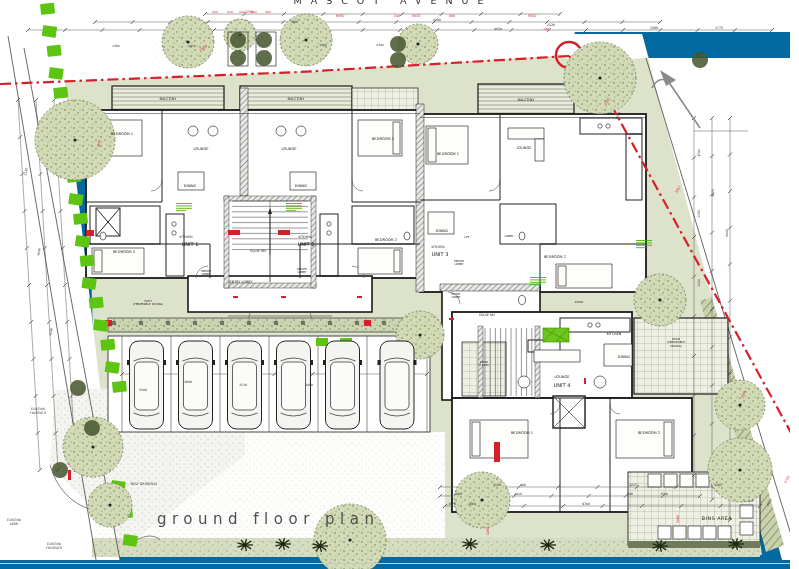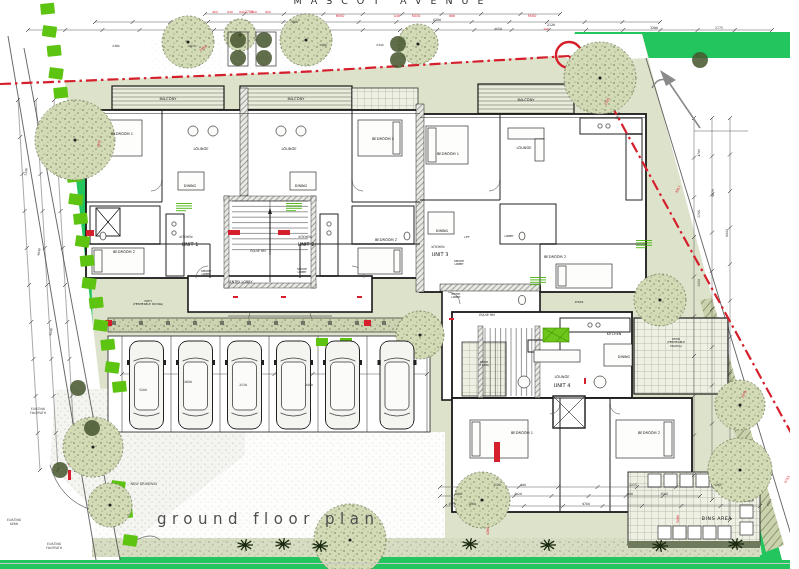--- a/index.html
+++ b/index.html
@@ -1,16 +1,16 @@
 <!DOCTYPE html>
 <html><head>
 <meta charset="utf-8">
 <style>
   html,body{margin:0;padding:0;background:#fff;}
-  #stage{position:relative;width:790px;height:569px;overflow:hidden;background:#22c55e;}
+  #stage{position:relative;width:790px;height:569px;overflow:hidden;background:#0369a1;}
   svg{display:block;}
   text{font-family:"DejaVu Sans","Liberation Sans",sans-serif;}
 </style>
 </head>
 <body>
 
 <div id="stage">
 <svg id="plan" viewBox="0 0 799 569" width="799" height="569" xmlns="http://www.w3.org/2000/svg">
   <title>ground floor plan</title>
   <defs>

